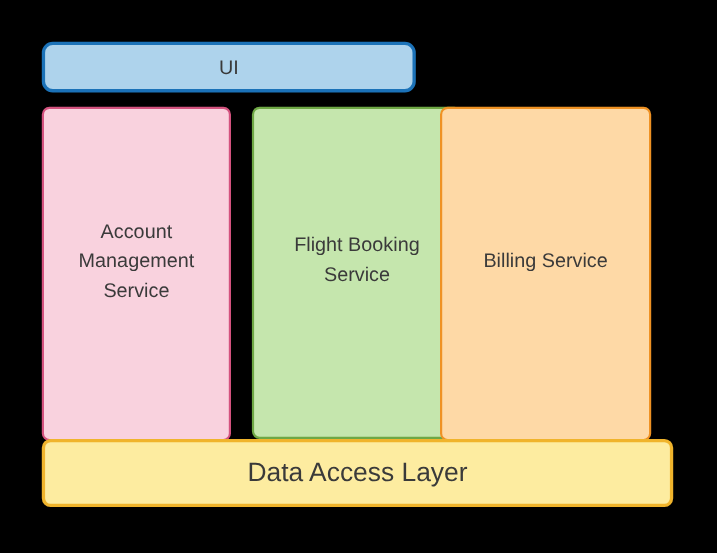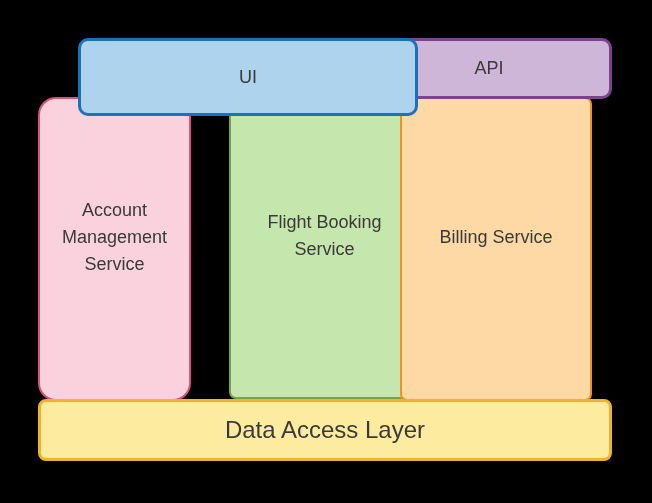--- a/index.html
+++ b/index.html
@@ -23,40 +23,39 @@
     display: flex;
     align-items: center;
     justify-content: center;
     text-align: center;
     color: #3a3a3a;
     font-size: 18px;
     line-height: 1.5;
   }
   
   .box-ui {
-    left: 38px; top: 38px; width: 340px; height: 78px;
+    left: 38px; top: 38px; width: 340px; height: 46px;
     background: #aed3ec;
     border: 3px solid #1b72b8;
     border-radius: 10px;
     z-index: 3;
-    margin-left: 40px;
   }
   .box-api {
     left: 366px; top: 38px; width: 246px; height: 61px;
     background: #ceb6d8;
     border: 3px solid #7c4391;
     border-radius: 10px;
     z-index: 2;
   }
   
   .box-account {
-    left: 38px; top: 97px; width: 153px; height: 304px;
+    left: 38px; top: 97px; width: 172px; height: 304px;
     background: #f9d2de;
     border: 2px solid #d4537f;
-    border-radius: 18px;
+    border-radius: 7px;
     z-index: 1;
     padding-bottom: 24px;
     text-align: center;
   }
   .box-flight {
     left: 229px; top: 97px; width: 191px; height: 302px;
     background: #c5e6ad;
     border: 2px solid #6fa845;
     border-radius: 7px;
     z-index: 1;
@@ -85,23 +84,20 @@
 </style>
 </head>
 <body>
 
 <div class="canvas">
 
   <div class="box box-ui">
     <span class="lbl">UI</span>
   </div>
 
-  <div class="box box-api">
-    <span class="lbl">API</span>
-  </div>
 
   <div class="box box-account">
     <span class="lbl lbl-narrow">Account Management Service</span>
   </div>
 
   <div class="box box-flight">
     <span class="lbl lbl-mid">Flight Booking Service</span>
   </div>
 
   <div class="box box-billing">

